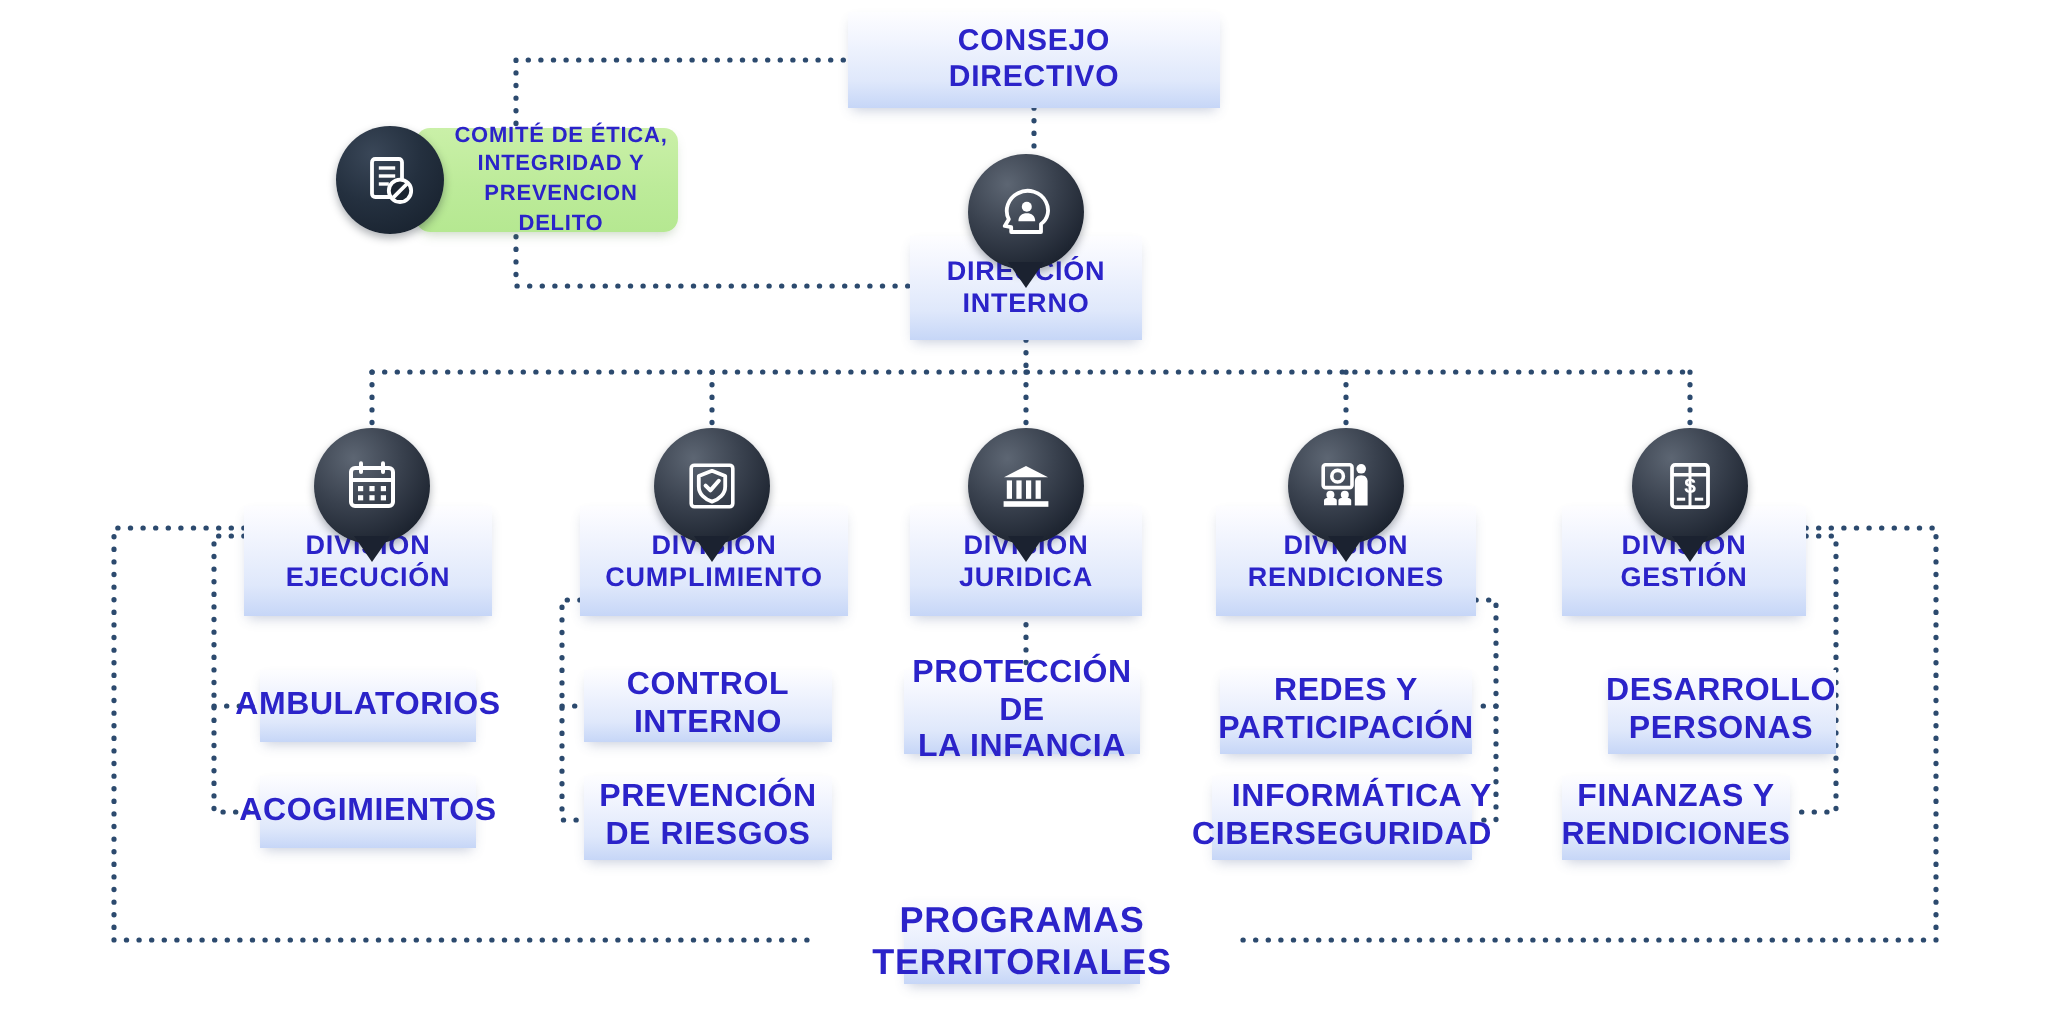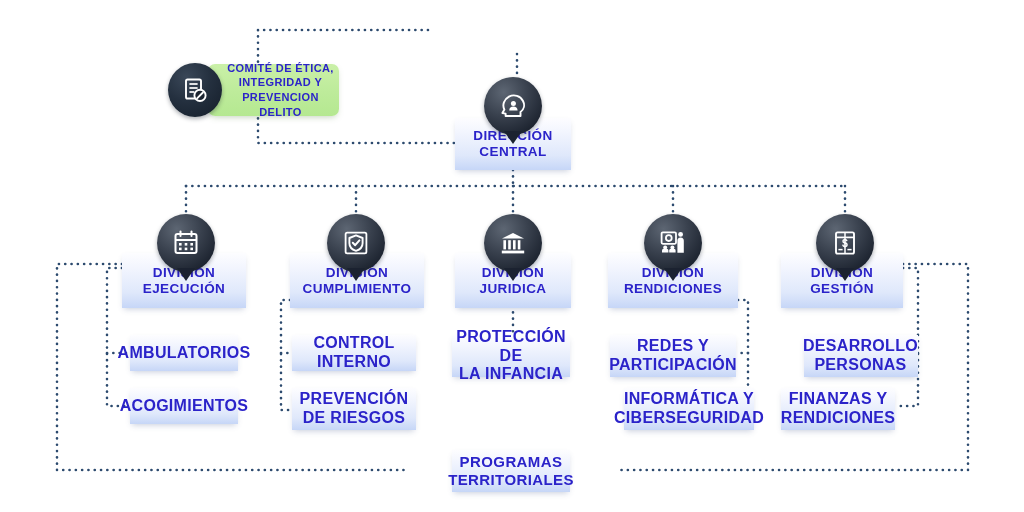--- a/index.html
+++ b/index.html
@@ -23,21 +23,21 @@
     color:#2b23c9;
     font-weight:bold;
     letter-spacing:.4px;
     line-height:1.18;
     background:linear-gradient(to bottom,#fdfdff 0%,#f2f5fe 28%,#dfe8fb 72%,#c6d6f7 100%);
     box-shadow:0 3px 6px -2px rgba(70,90,140,.30);
   }
   .lvl1{font-size:15px;}
   .lvl2{font-size:13.5px;}
   .lvl3{font-size:16px;letter-spacing:.3px;}
-  .lvl4{font-size:15px;}
+  .lvl4{font-size:18px;}
 
   .ethics{
     background:linear-gradient(to bottom,#caf0a8 0%,#bdeb9a 55%,#b5e891 100%);
     border-radius:7px;
     color:#2b23c9;
     font-size:11px;
     line-height:1.32;
     box-shadow:0 3px 6px -2px rgba(90,130,70,.35);
     padding-left:14px;
   }
@@ -106,20 +106,26 @@
       <path d="M748,353 L736,353"></path>
 
       <path d="M903,268 L918,268 L918,406 L895,406"></path>
       <path d="M918,353 L895,353"></path>
 
       <path d="M903,264 L968,264 L968,470 L618,470"></path>
 
     </g>
   </svg>
 
+  <div class="box lvl1" style="left:424px;top:6px;width:186px;height:48px;">
+    <span>
+      <span>CONSEJO</span><br>
+      <span>DIRECTIVO</span>
+    </span>
+  </div>
 
   <div class="box ethics" style="left:208px;top:64px;width:131px;height:52px;">
     <span>
       <span>COMITÉ DE ÉTICA,</span><br>
       <span>INTEGRIDAD Y</span><br>
       <span>PREVENCION DELITO</span>
     </span>
   </div>
   <div class="pin ethicspin" style="left:168px;top:63px;">
     <svg width="28" height="28" viewBox="0 0 28 28">
@@ -128,21 +134,21 @@
       <line x1="8.4" y1="12" x2="16.6" y2="12" stroke="#fff" stroke-width="1.7"></line>
       <line x1="8.4" y1="16" x2="13.4" y2="16" stroke="#fff" stroke-width="1.7"></line>
       <circle cx="19" cy="19.4" r="5.6" fill="#1b2430" stroke="#fff" stroke-width="1.9"></circle>
       <line x1="15.6" y1="22.8" x2="22.4" y2="16" stroke="#fff" stroke-width="1.9"></line>
     </svg>
   </div>
 
   <div class="box lvl2" style="left:455px;top:118px;width:116px;height:52px;">
     <span>
       <span>DIRECCIÓN</span><br>
-      <span>CENTRAL</span>
+      <span>INTERNO</span>
     </span>
   </div>
   <div class="pin" style="left:484px;top:77px;">
     <svg width="30" height="30" viewBox="0 0 30 30">
       <path d="M22.5 25 L22.5 21 C26 18.5 27 14 25 10 C22.5 4.8 16 3 11 5.6 C6 8.2 4 14 6.4 18.6 L4.4 22 L7.6 22.6 L7.6 25 Z" fill="none" stroke="#fff" stroke-width="1.9" stroke-linejoin="round"></path>
       <circle cx="15.4" cy="12.4" r="2.5" fill="#fff"></circle>
       <path d="M11.2 19.6 C11.2 16.9 13 15.6 15.4 15.6 C17.8 15.6 19.6 16.9 19.6 19.6 Z" fill="#fff"></path>
     </svg>
   </div>
 
@@ -242,21 +248,21 @@
       <span>DIVISIÓN</span><br>
       <span>RENDICIONES</span>
     </span>
   </div>
   <div class="box lvl3" style="left:610px;top:335px;width:126px;height:42px;">
     <span>
       <span>REDES Y</span><br>
       <span>PARTICIPACIÓN</span>
     </span>
   </div>
-  <div class="box lvl3" style="left:624px;top:388px;width:130px;height:42px;">
+  <div class="box lvl3" style="left:606px;top:388px;width:130px;height:42px;text-align:right;">
     <span>
       <span>INFORMÁTICA Y</span><br>
       <span>CIBERSEGURIDAD</span>
     </span>
   </div>
 
   <div class="pin" style="left:816px;top:214px;">
     <svg width="28" height="28" viewBox="0 0 28 28">
       <rect x="5" y="3.4" width="18" height="21.2" rx="1.6" fill="none" stroke="#fff" stroke-width="1.9"></rect>
       <line x1="5" y1="8.4" x2="23" y2="8.4" stroke="#fff" stroke-width="1.7"></line>

